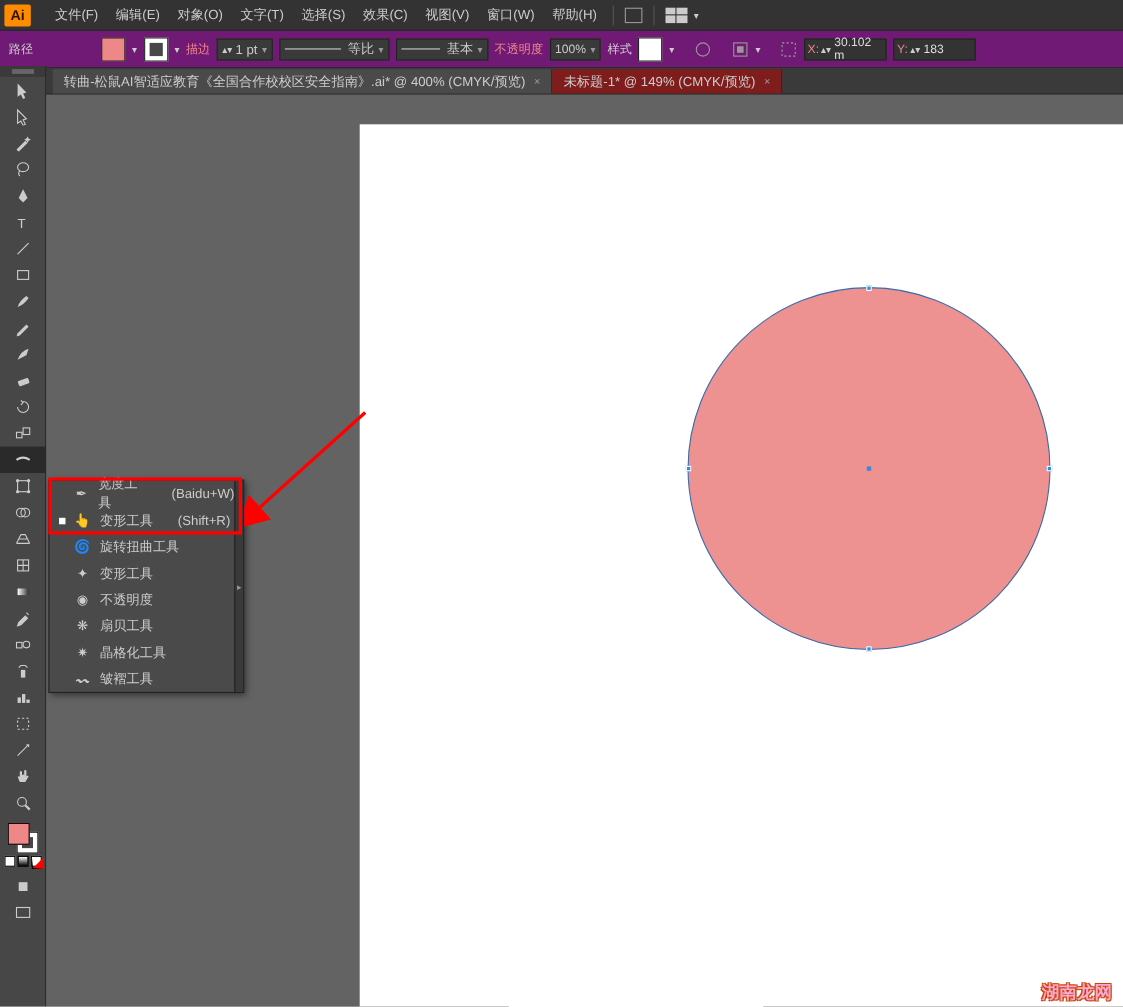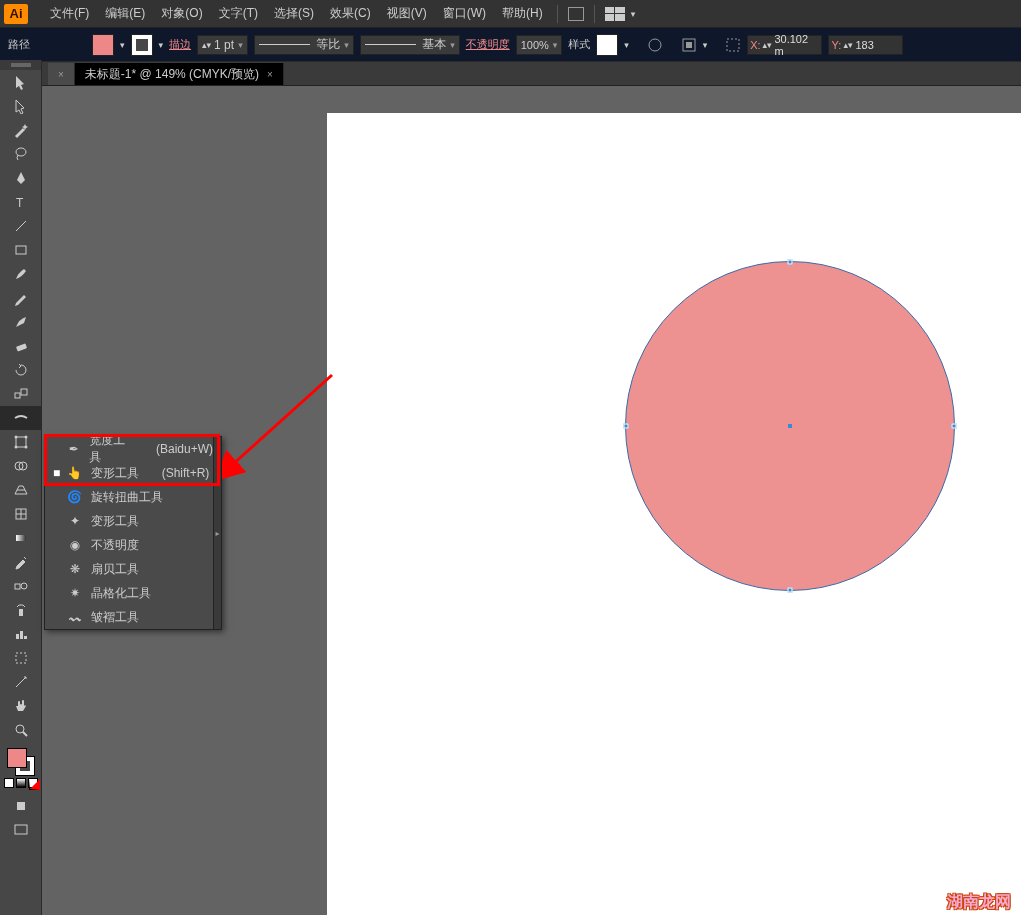--- a/index.html
+++ b/index.html
@@ -4,32 +4,32 @@
 <style>
 *{margin:0;padding:0;box-sizing:border-box;font-family:"Microsoft YaHei",sans-serif;font-size:12px;color:#ccc;user-select:none}
 body{width:1021px;height:915px;background:#4a4a4a;overflow:hidden;position:relative}
 .menubar{height:28px;background:#333;display:flex;align-items:center;padding:0 4px;border-bottom:1px solid #222}
 .ai-logo{width:24px;height:20px;background:#ff8c00;color:#310;font-weight:bold;display:flex;align-items:center;justify-content:center;border-radius:2px;margin-right:14px;font-size:13px}
 .menu-item{padding:0 8px;height:28px;display:flex;align-items:center;cursor:pointer}
 .sep{width:1px;height:18px;background:#555;margin:0 6px}
 .doc-icon{width:16px;height:14px;border:1px solid #999;margin:0 4px}
 .grid-icon{width:20px;height:14px;display:grid;grid-template-columns:1fr 1fr;grid-template-rows:1fr 1fr;gap:1px;margin:0 4px}
 .grid-icon span{background:#ccc}
-.ctrlbar{height:34px;background:#0f172a;display:flex;align-items:center;padding:0 8px;border-bottom:1px solid #2a2a2a;gap:6px}
+.ctrlbar{height:34px;background:#701a75;display:flex;align-items:center;padding:0 8px;border-bottom:1px solid #2a2a2a;gap:6px}
 .lbl{font-size:11px;color:#ccc}
 .swatch{width:22px;height:22px;border:1px solid #222;display:flex;align-items:center;justify-content:center}
 .fill-sw{background:#e88}
 .stroke-sw{background:#fff;position:relative}
 .stroke-sw::after{content:"";position:absolute;inset:4px;background:#474747}
 .dd{height:20px;background:#3a3a3a;border:1px solid #222;display:flex;align-items:center;padding:0 4px;font-size:11px}
 .dd::after{content:"▾";margin-left:4px;font-size:9px;color:#999}
-.stroke-label{color:#e88;text-decoration:underline}
+.stroke-label{color:#e88;}
 .tabbar{height:24px;background:#3a3a3a;display:flex;align-items:end;padding-left:48px;border-bottom:1px solid #222}
 .tab{height:22px;padding:0 10px;display:flex;align-items:center;gap:8px;background:#4a4a4a;border-right:1px solid #2a2a2a;font-size:11px;color:#bbb;cursor:pointer}
-.tab.active{background:#000000}
+.tab.active{background:#7f1d1d}
 .tab-close{font-size:10px;color:#999}
 .workspace{position:absolute;top:86px;left:42px;right:0;bottom:0;background:#636363}
 .canvas{position:absolute;left:285px;top:27px;width:800px;height:900px;background:#fff}
 .circle{position:absolute;left:298px;top:148px;width:330px;height:330px;border-radius:50%;background:#ed9191;border:1px solid #3a6aa8}
 .anchor{position:absolute;width:5px;height:5px;background:#3a8ad4;border:1px solid #fff;transform:translate(-50%,-50%)}
 .center-pt{position:absolute;left:50%;top:50%;width:4px;height:4px;background:#3a8ad4;transform:translate(-50%,-50%)}
 .toolpanel{position:absolute;left:0;top:60px;width:42px;bottom:0;background:#474747;border-right:1px solid #2a2a2a}
 .tool-handle{height:10px;background:#3a3a3a;display:flex;align-items:center;justify-content:center}
 .tool-handle::after{content:"";width:20px;height:2px;background:#666;border-top:1px solid #666;border-bottom:1px solid #666}
 .tool{width:42px;height:24px;display:flex;align-items:center;justify-content:center;cursor:pointer;position:relative}
@@ -92,21 +92,21 @@
     <span style="font-size:9px">▾</span>
   <span class="lbl stroke-label">描边</span>
   <div class="dd">
       <span style="font-size:9px;margin-right:3px">▴▾</span>
       <span>1 pt</span>
     </div>
   <div class="dd" style="width:100px">
       <span style="flex:1;border-top:1px solid #ccc;margin-right:6px"></span>
       <span>等比</span>
     </div>
-  <div class="dd" style="width:100px">
+  <div class="dd" style="width:84px">
       <span style="flex:1;border-top:1px solid #ccc;margin-right:6px"></span>
       <span>基本</span>
     </div>
   <span class="lbl stroke-label">不透明度</span>
   <div class="dd">100%</div>
   <span class="lbl">样式</span>
   <div class="swatch" style="background:#fff"></div>
     <span style="font-size:9px">▾</span>
   <div style="width:6px"></div>
   <svg width="16" height="16">
@@ -129,20 +129,21 @@
     </div>
   <div class="xfield">
       <span class="xfield-lbl">Y:</span>
       <span style="font-size:9px">▴▾</span>
       <span class="xfield-val">183</span>
     </div>
 </div>
 
 <div class="tabbar">
   <div class="tab">
+      <span>转曲-松鼠AI智适应教育《全国合作校校区安全指南》.ai* @ 400% (CMYK/预览)</span>
       <span class="tab-close">×</span>
     </div>
   <div class="tab active">
       <span>未标题-1* @ 149% (CMYK/预览)</span>
       <span class="tab-close">×</span>
     </div>
 </div>
 
 <div class="toolpanel">
   <div class="tool-handle"></div>

